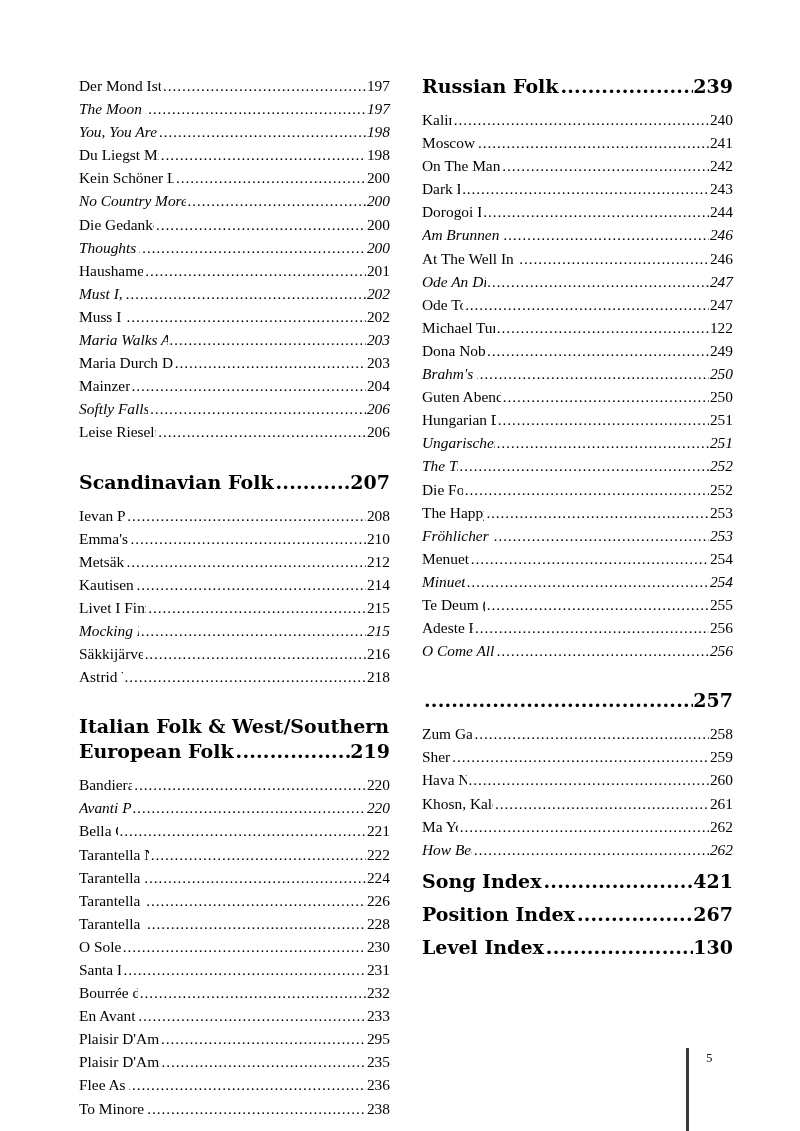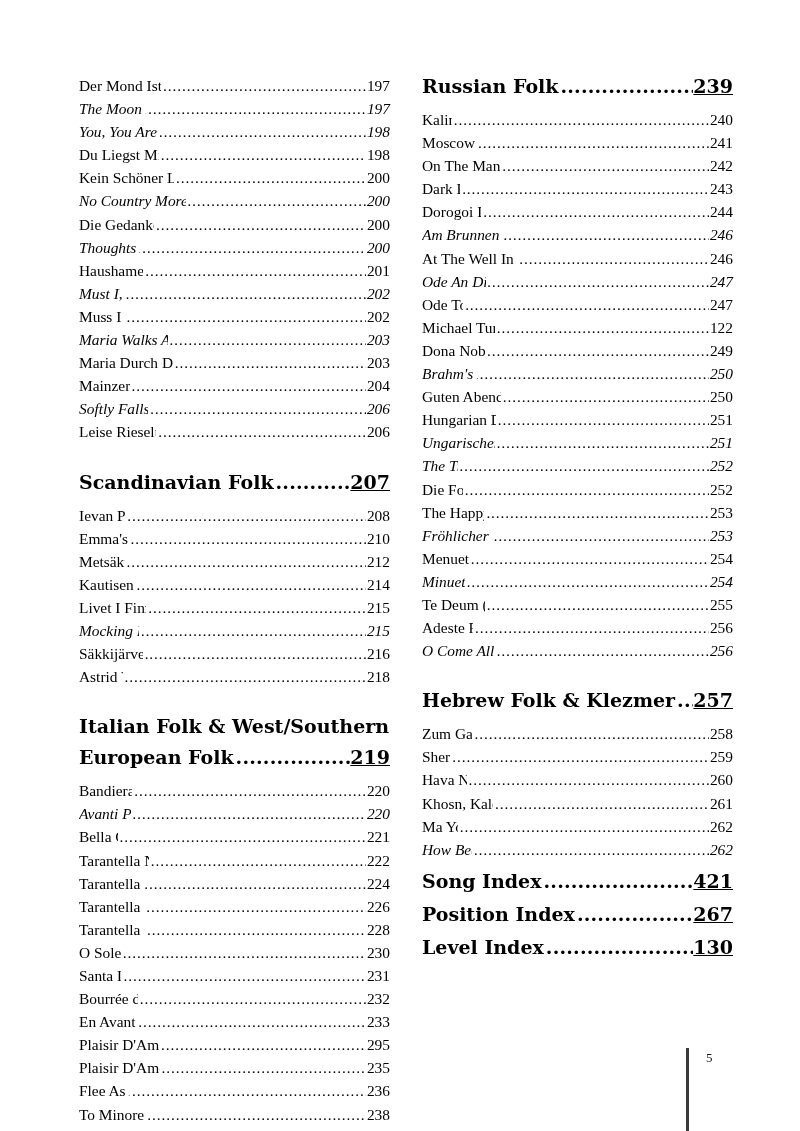--- a/index.html
+++ b/index.html
@@ -81,36 +81,36 @@
     flex: 1 1 auto;
     min-width: 4px;
     overflow: hidden;
     white-space: nowrap;
     margin: 0 0 0 2px;
     letter-spacing: 0.2px;
   }
   .section .leader::after {
     content: "..............................................................................";
   }
-  .section .p { flex: 0 0 auto; text-decoration: underline; }
+  .section .p { flex: 0 0 auto; }
   .section.first { margin-top: 0; }
 
   
   .section.twoline {
     display: block;
   }
   .section.twoline .line1 {
     display: block;
   }
   .section.twoline .line2 {
     display: flex;
     align-items: baseline;
     white-space: nowrap;
   }
-  .section.twoline .line2 .t { flex: 0 1 auto; margin-top: 6px; }
+  .section.twoline .line2 .t { flex: 0 1 auto; }
   .section.twoline .line2 .leader {
     flex: 1 1 auto;
     min-width: 4px;
     overflow: hidden;
     white-space: nowrap;
     margin: 0 0 0 2px;
     letter-spacing: 0.2px;
   }
   .section.twoline .line2 .leader::after {
     content: "..............................................................................";
@@ -490,21 +490,20 @@
             <span class="p">256</span>
           </div>
           <div class="entry ital">
             <span class="t">O Come All Ye Faithful</span>
             <span class="leader"></span>
             <span class="p">256</span>
           </div>
         </div>
         <div class="group">
           <div class="section">
-            <span class="t">Hebrew Folk &amp; Klezmer</span>
             <span class="leader"></span>
             <span class="p">257</span>
           </div>
           <div class="entry">
             <span class="t">Zum Gali Gali</span>
             <span class="leader"></span>
             <span class="p">258</span>
           </div>
           <div class="entry">
             <span class="t">Sherele</span>

